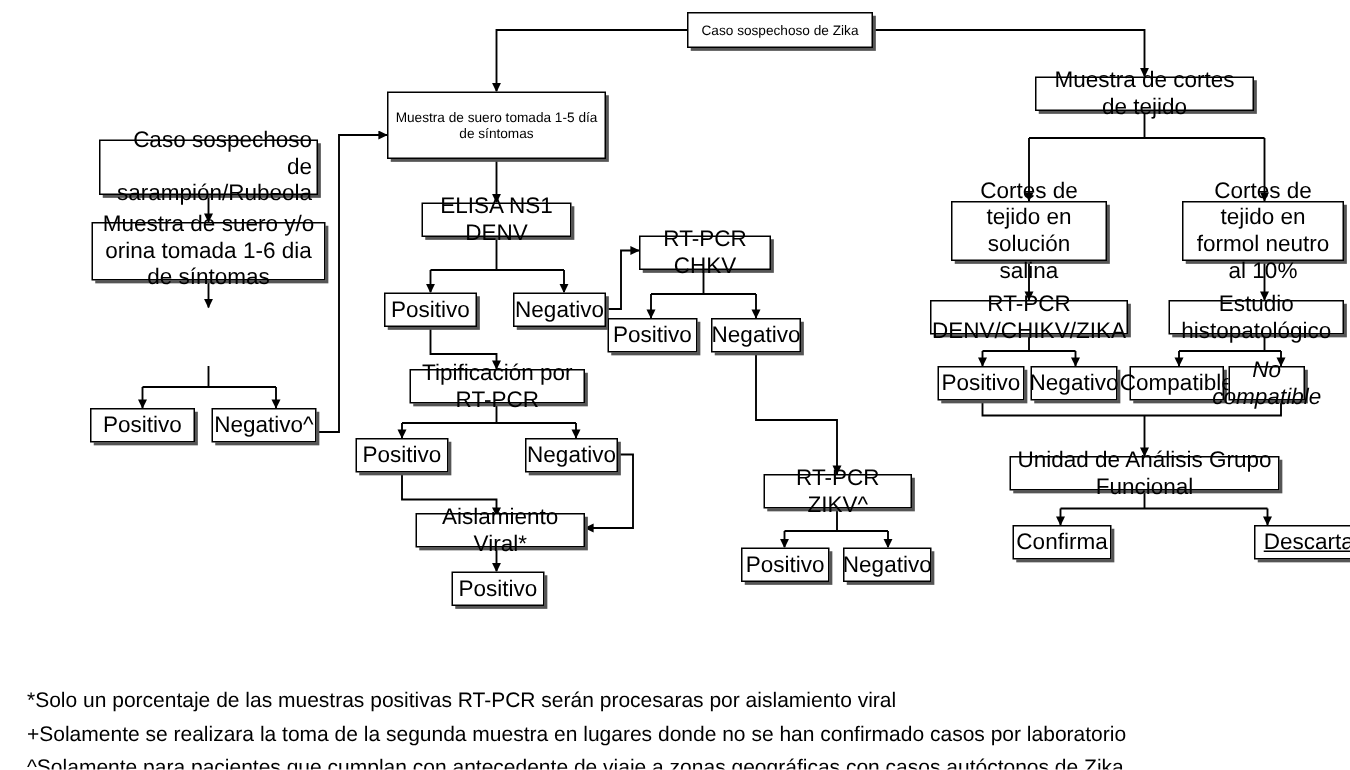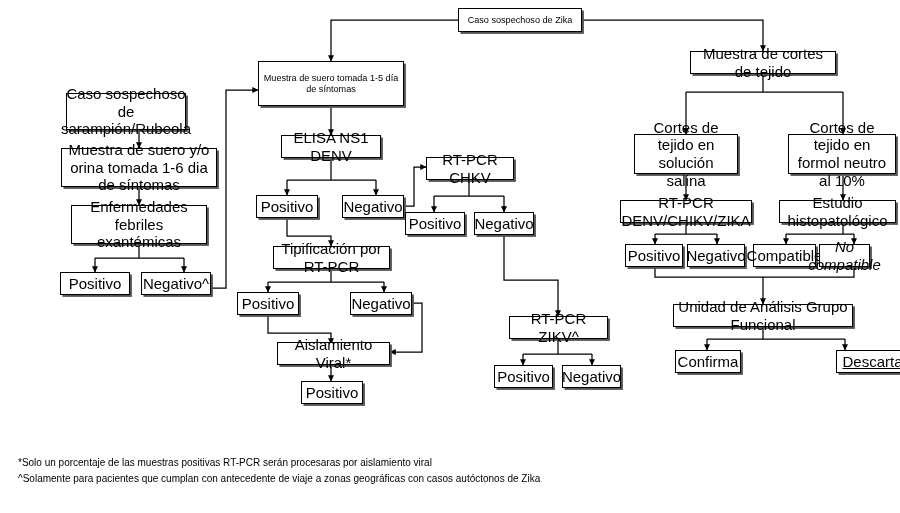--- a/index.html
+++ b/index.html
@@ -9,21 +9,21 @@
   svg.links{position:absolute;left:0;top:0;width:900px;height:513px;pointer-events:none;}
   .node{position:absolute;box-sizing:border-box;background:#fff;
         border:1.3px solid #000;
         display:flex;align-items:center;justify-content:center;
         text-align:center;line-height:1.18;z-index:3;}
   .node span{display:block;padding:0 3px;}
   .t9{font-size:9.1px;}
   .t85{font-size:15px;}
   .shadow{box-shadow:2.2px 2.2px 0 -0.3px #555;}
   .notes{position:absolute;left:18px;top:455px;width:760px;z-index:4;}
-  .notes div{font-size:10px;line-height:1.62;white-space:nowrap;}
+  .notes div{font-size:14px;line-height:1.62;white-space:nowrap;}
 </style>
 </head>
 <body>
 
 <div id="canvas">
 
   <svg class="links" viewBox="0 0 900 513">
     <defs>
       <marker id="ah" markerWidth="7" markerHeight="7" refX="4.6" refY="2.4" orient="auto">
         <path d="M0,0 L5,2.4 L0,4.8 z" fill="#000"></path>
@@ -101,29 +101,26 @@
       <path d="M707,339 L845,339"></path>
       <path d="M707,339 L707,350" marker-end="url(#ah)"></path>
       <path d="M845,339 L845,350" marker-end="url(#ah)"></path>
     </g>
   </svg>
 
   <div class="node shadow t9" style="left:458px;top:8px;width:124px;height:24px;">
     <span>Caso sospechoso de  Zika</span>
   </div>
 
-  <div class="node shadow t85" style="left:66px;top:93px;width:120px;height:37px;">
+  <div class="node shadow t85" style="left:66px;top:93px;width:146px;height:37px;text-align:right;">
     <span>Caso sospechoso de sarampión/Rubeola</span>
   </div>
   <div class="node shadow t85" style="left:61px;top:148px;width:156px;height:39px;text-align:center;">
     <span>Muestra de suero y/o orina tomada 1-6 dia de síntomas</span>
   </div>
-  <div class="node shadow t85" style="left:71px;top:205px;width:136px;height:39px;">
-    <span>Enfermedades febriles exantémicas</span>
-  </div>
   <div class="node shadow t85" style="left:60px;top:272px;width:70px;height:23px;">
     <span>Positivo</span>
   </div>
   <div class="node shadow t85" style="left:141px;top:272px;width:70px;height:23px;">
     <span>Negativo^</span>
   </div>
 
   <div class="node shadow t9" style="left:258px;top:61px;width:146px;height:45px;">
     <span>Muestra de suero tomada 1-5 día de síntomas</span>
   </div>
@@ -203,16 +200,17 @@
   </div>
   <div class="node shadow t85" style="left:675px;top:350px;width:66px;height:23px;">
     <span>Confirma</span>
   </div>
   <div class="node shadow t85" style="left:836px;top:350px;width:73px;height:23px;text-decoration:underline;">
     <span>Descarta</span>
   </div>
 
   <div class="notes">
     <div>*Solo un porcentaje de las muestras positivas RT-PCR serán procesaras por aislamiento viral</div>
+    <div>+Solamente se realizara la toma de la segunda muestra en lugares donde no se han confirmado casos por laboratorio</div>
     <div>^Solamente para pacientes que cumplan con antecedente de viaje a zonas geográficas con casos autóctonos de Zika</div>
   </div>
 
 </div>
 
 </body></html>

